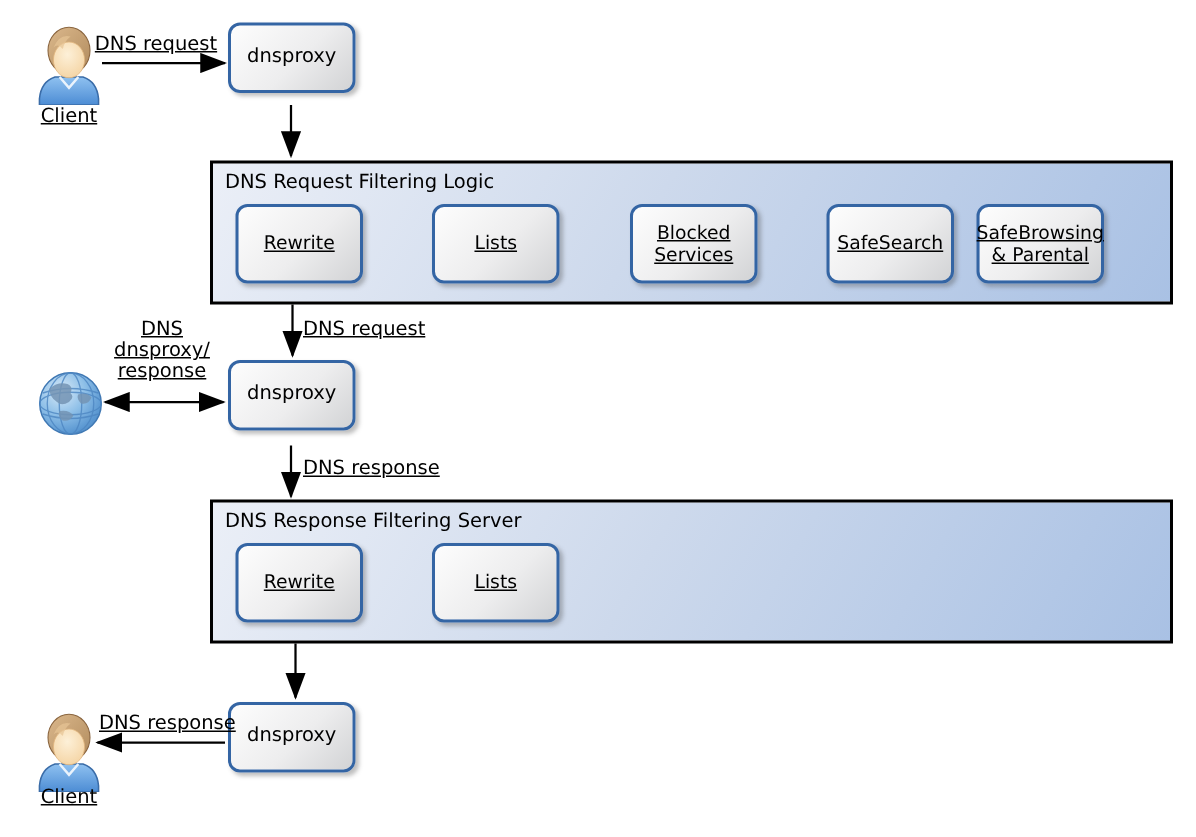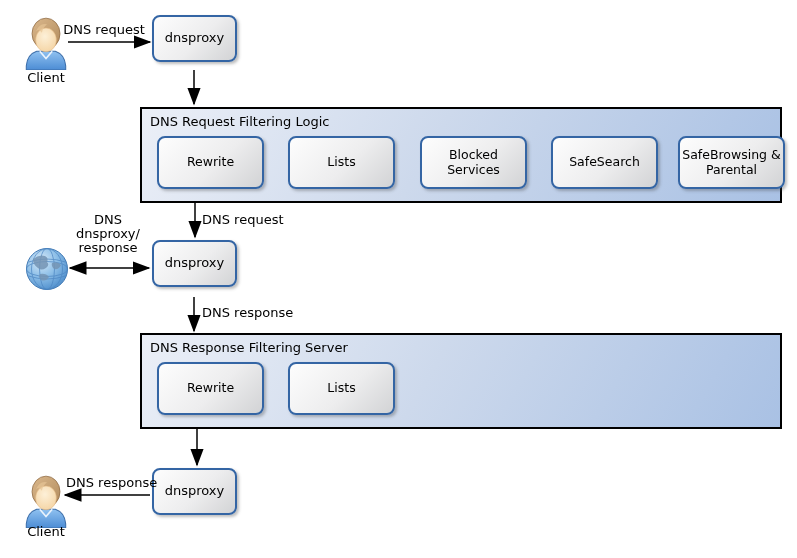--- a/index.html
+++ b/index.html
@@ -10,29 +10,29 @@
   }
   .node {
     position:absolute; box-sizing:border-box;
     border:2px solid #3465a4; border-radius:8px;
     background:linear-gradient(135deg,#fdfdfd 0%,#ededee 55%,#d2d3d5 100%);
     box-shadow:2px 2px 3px rgba(70,70,70,0.35);
     display:flex; align-items:center; justify-content:center;
     text-align:center; font-size:13px; line-height:1.15;
   }
   .proxy-node { left:152px; width:85px; height:47px; }
-  .step-node { width:107px; height:53px; top:27px; font-size:12.5px; }
+  .step-node { width:85px; height:53px; top:27px; font-size:12.5px;text-decoration:underline; }
   .container-box {
     position:absolute; box-sizing:border-box; left:140px; width:642px; height:96px;
     border:2px solid #000000;
     background:linear-gradient(120deg,#ebeff7 0%,#cdd9ec 45%,#a9c1e4 100%);
     padding-left:24px;
   }
   .container-title { position:absolute; left:8px; top:5px; font-size:13px; white-space:nowrap; }
-  .edge-label { position:absolute; font-size:13px; line-height:14px; white-space:nowrap; }
+  .edge-label { position:absolute; font-size:13px; line-height:14px; white-space:nowrap;text-decoration:underline; }
   .edge-label.center { text-align:center; }
   .edge-label.pre { white-space:pre-line; }
   .icon-wrap { position:absolute; }
   .arrow-layer { position:absolute; left:0; top:0; pointer-events:none; }
 </style>
 </head>
 <body>
 
 <div class="canvas">
 
@@ -103,21 +103,21 @@
       </div>
     <div class="node step-node" style="left:146px">
         <span>Lists</span>
       </div>
     <div class="node step-node" style="left:278px">
         <span>Blocked Services</span>
       </div>
     <div class="node step-node" style="left:409px">
         <span>SafeSearch</span>
       </div>
-    <div class="node step-node" style="left:536px">
+    <div class="node step-node" style="left:509px">
         <span>SafeBrowsing &amp; Parental</span>
       </div>
   </div>
 
   <div class="edge-label" style="left:202px;top:213px">DNS request</div>
 
   <div class="node proxy-node" style="top:240px">
     <span>dnsproxy</span>
   </div>
 

